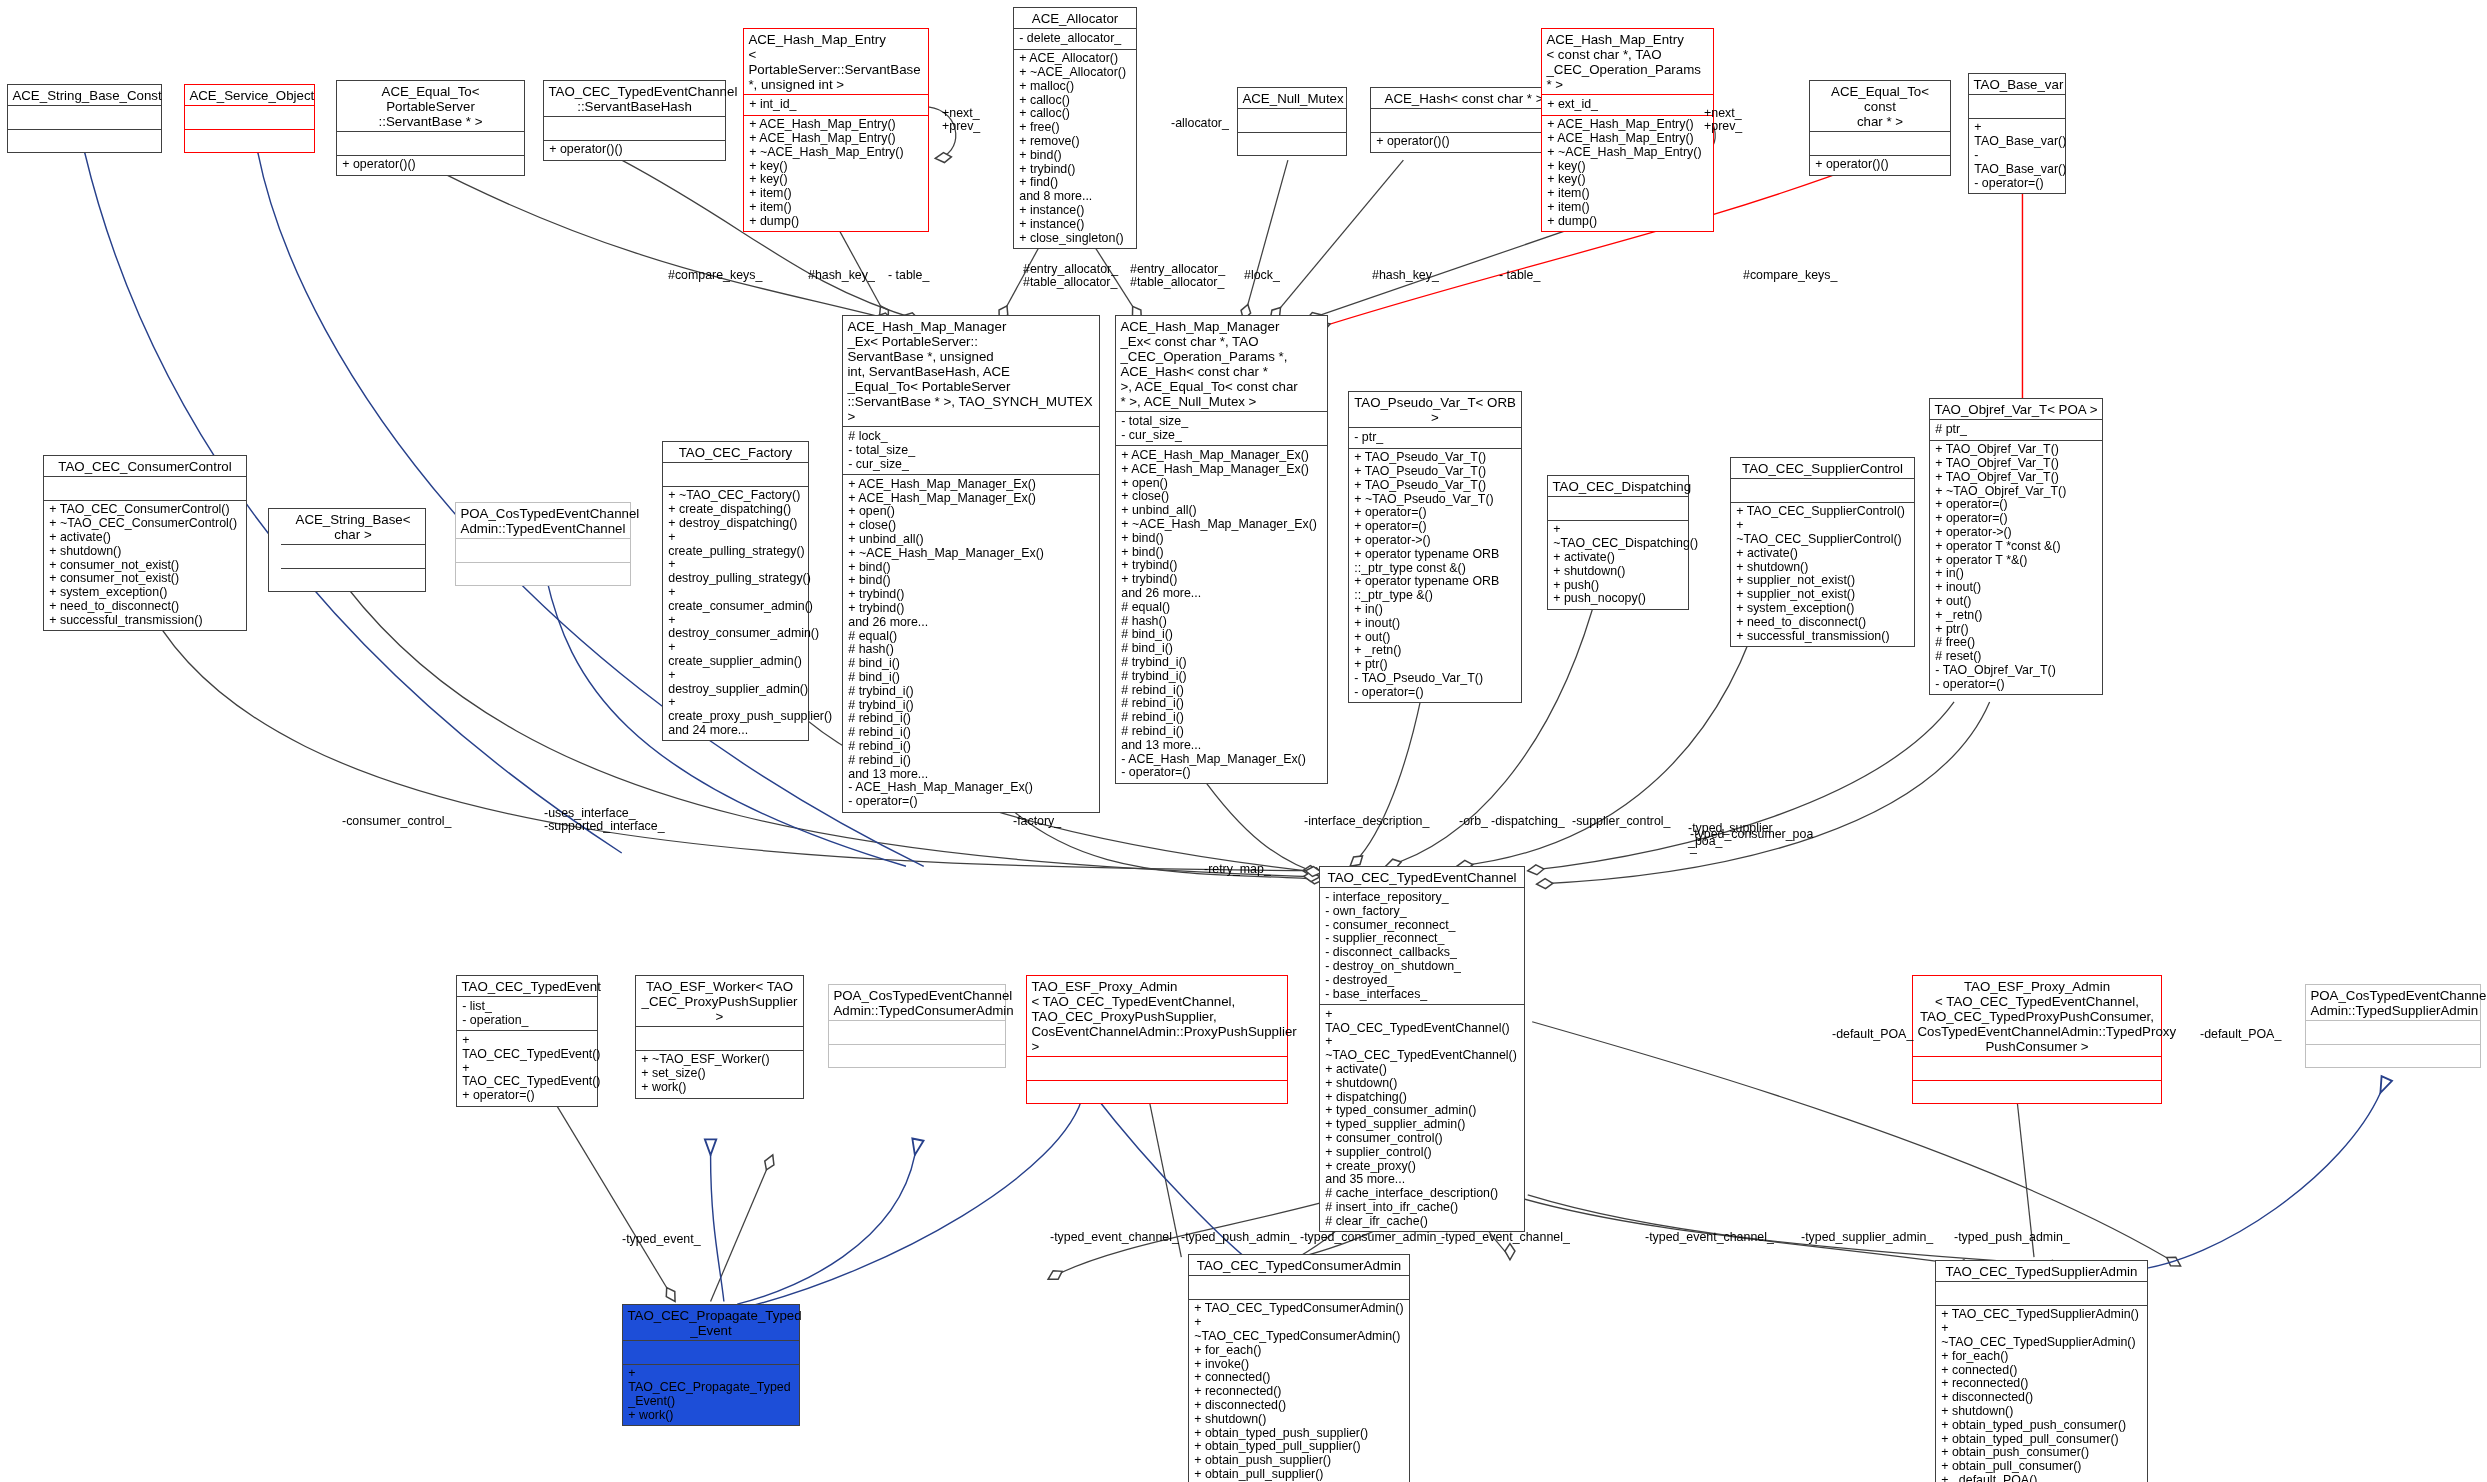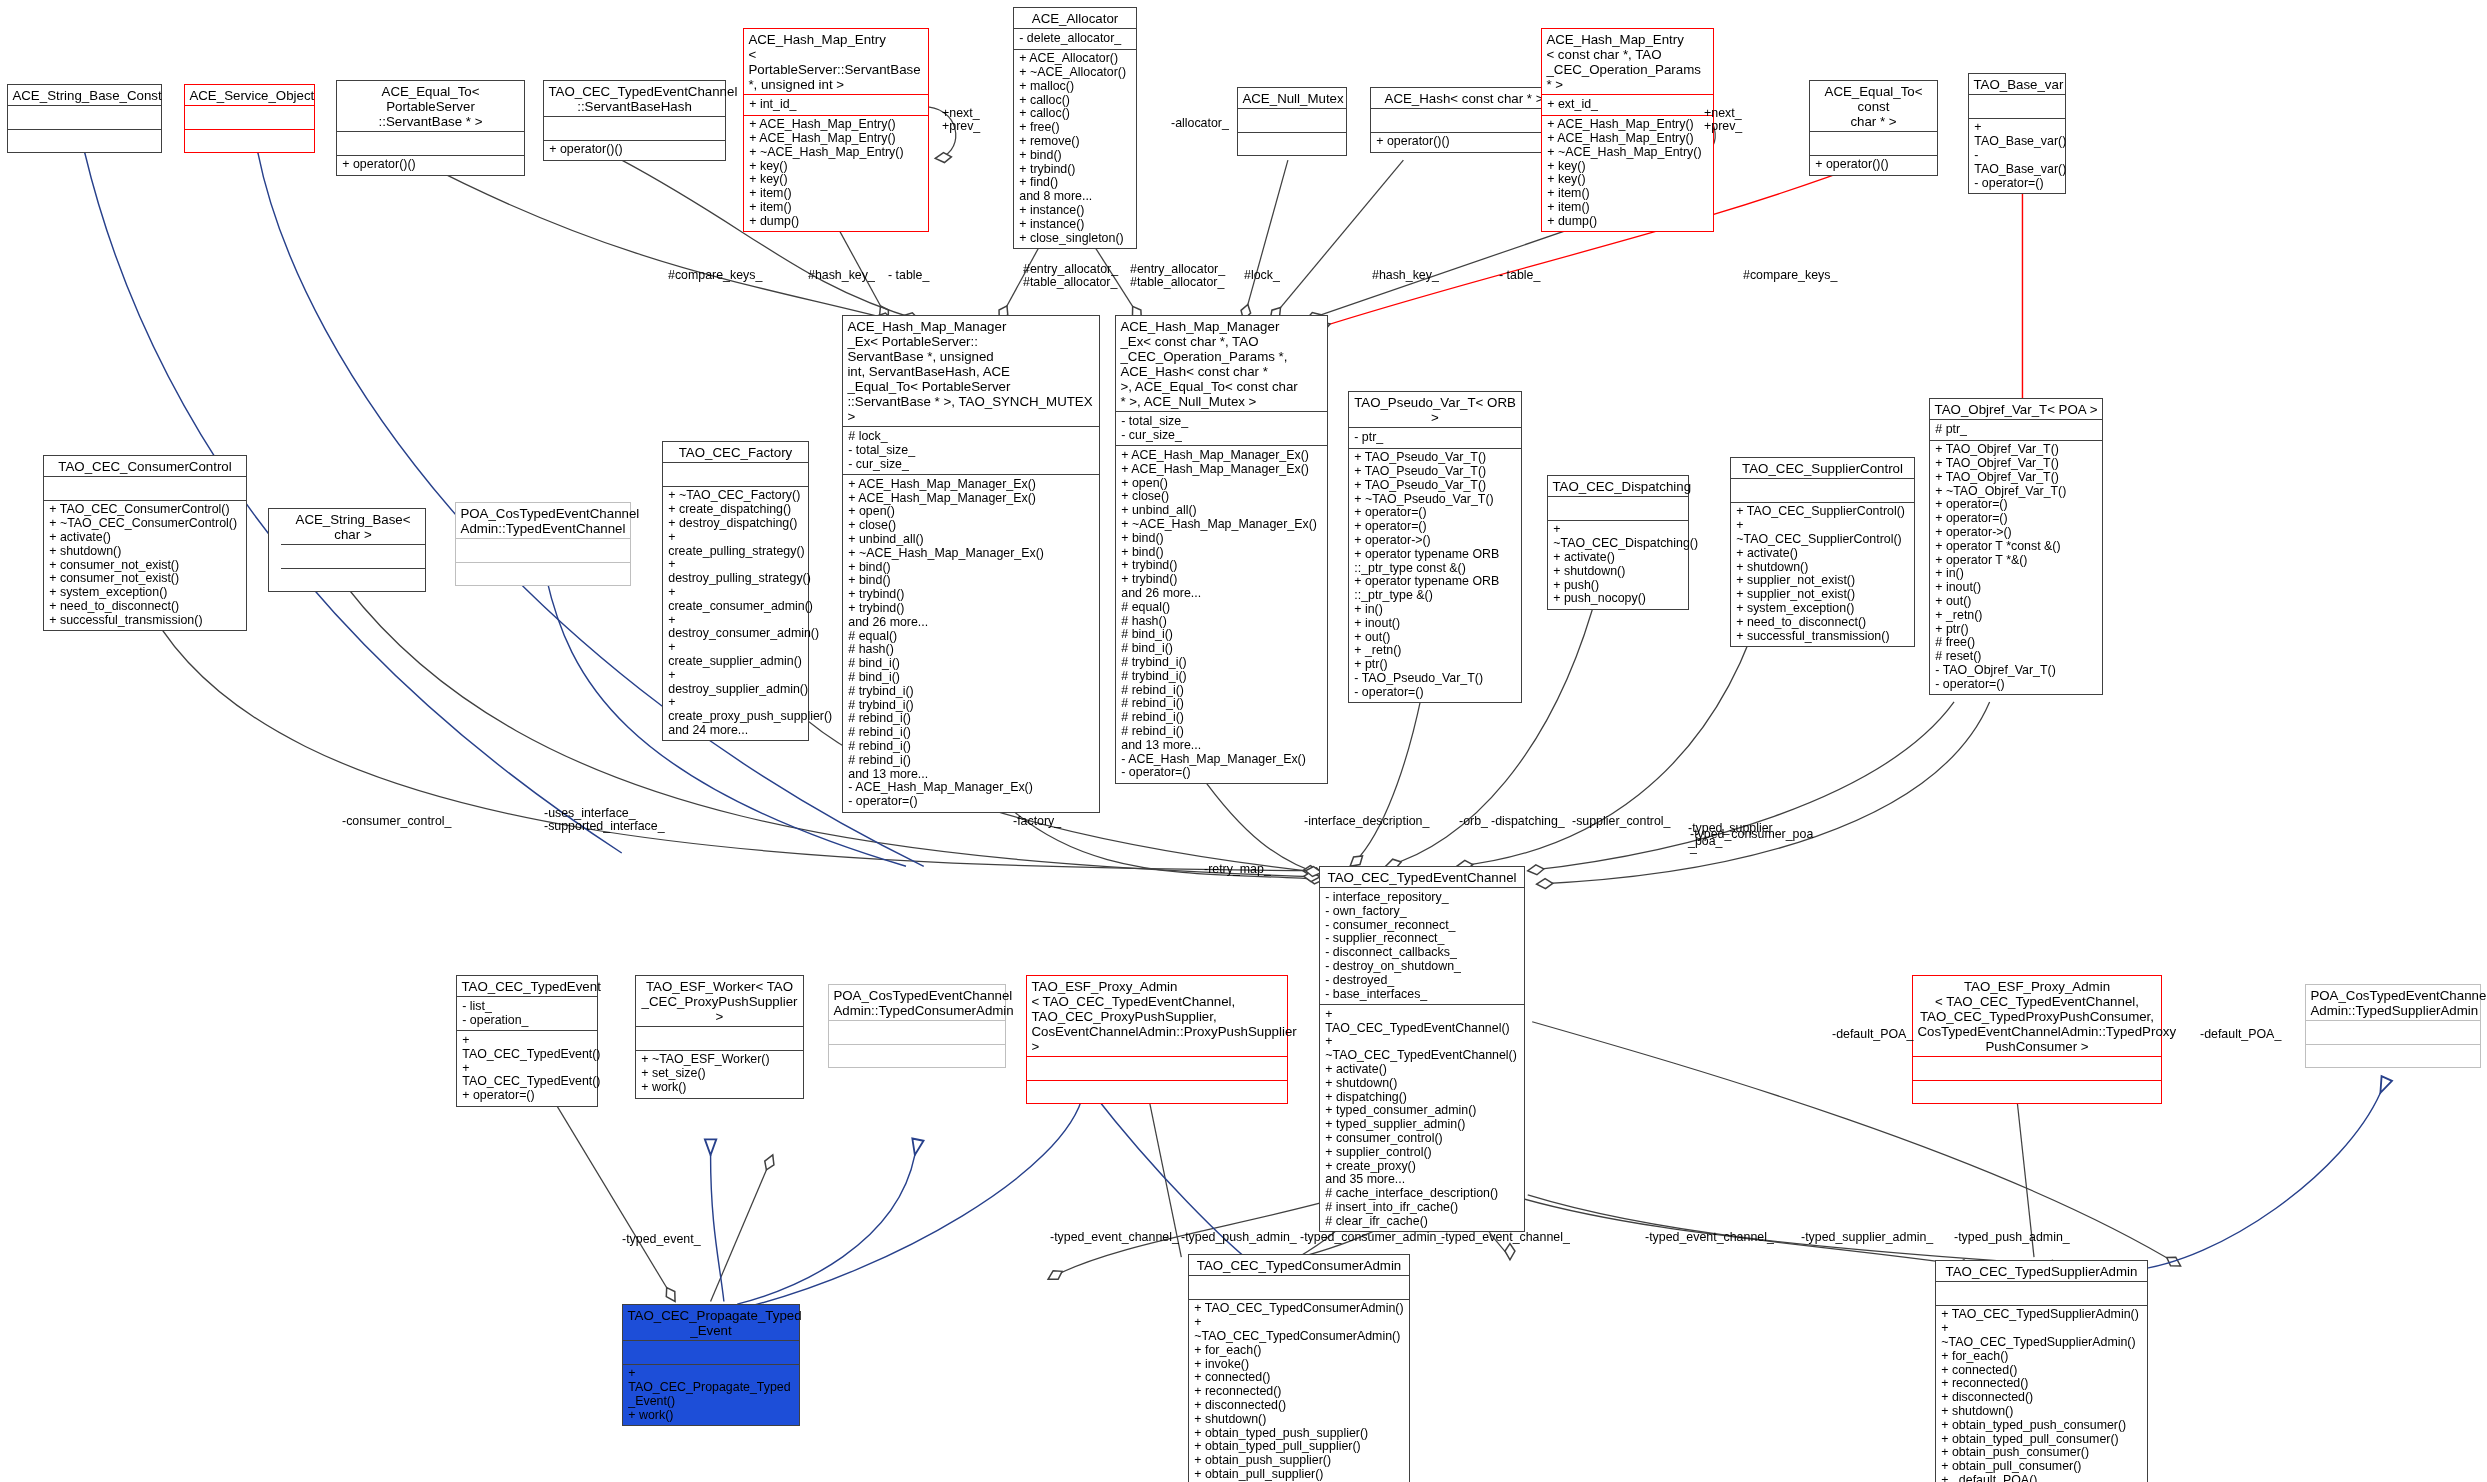--- a/index.html
+++ b/index.html
@@ -158,21 +158,21 @@
   <div class="n-attrs empty"></div>
   <div class="n-ops">+ operator()()</div>
 </div>
 
 <div class="node red" style="left:1541px;top:28px;width:173px;">
   <div class="n-title lefty">ACE_Hash_Map_Entry<br>&lt; const char *, TAO<br>_CEC_Operation_Params * &gt;</div>
   <div class="n-attrs">+ ext_id_</div>
   <div class="n-ops">+ ACE_Hash_Map_Entry()<br>+ ACE_Hash_Map_Entry()<br>+ ~ACE_Hash_Map_Entry()<br>+ key()<br>+ key()<br>+ item()<br>+ item()<br>+ dump()</div>
 </div>
 
-<div class="node" style="left:1809px;top:80px;width:129px;">
+<div class="node" style="left:1809px;top:80px;width:142px;">
   <div class="n-title">ACE_Equal_To&lt; const<br>char * &gt;</div>
   <div class="n-attrs empty"></div>
   <div class="n-ops">+ operator()()</div>
 </div>
 
 <div class="node" style="left:1968px;top:73px;width:98px;">
   <div class="n-title">TAO_Base_var</div>
   <div class="n-attrs empty"></div>
   <div class="n-ops">+ TAO_Base_var()<br>- TAO_Base_var()<br>- operator=()</div>
 </div>

